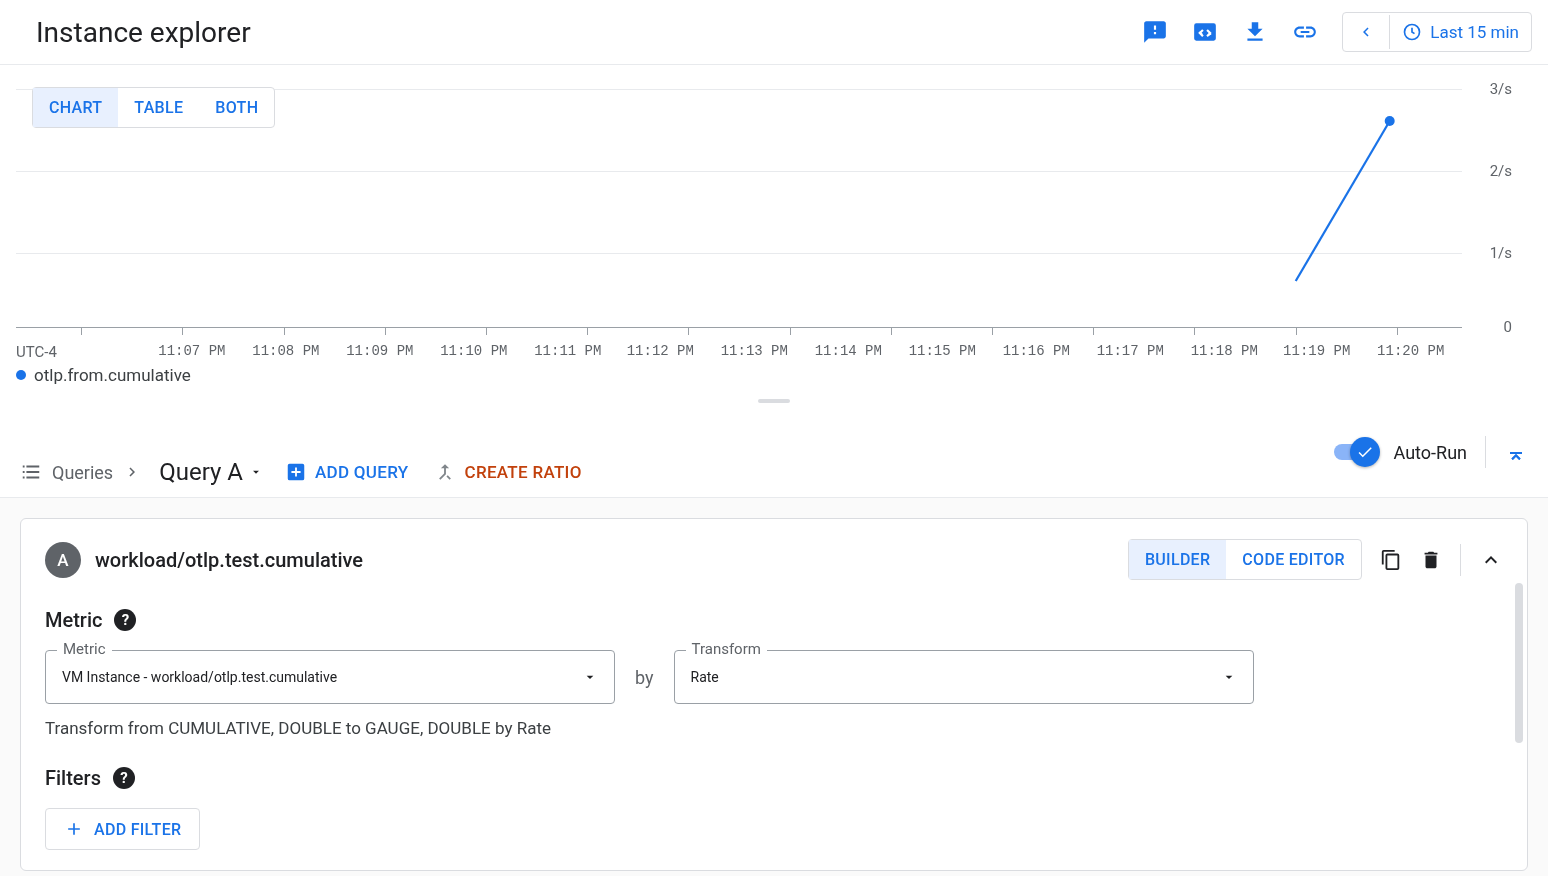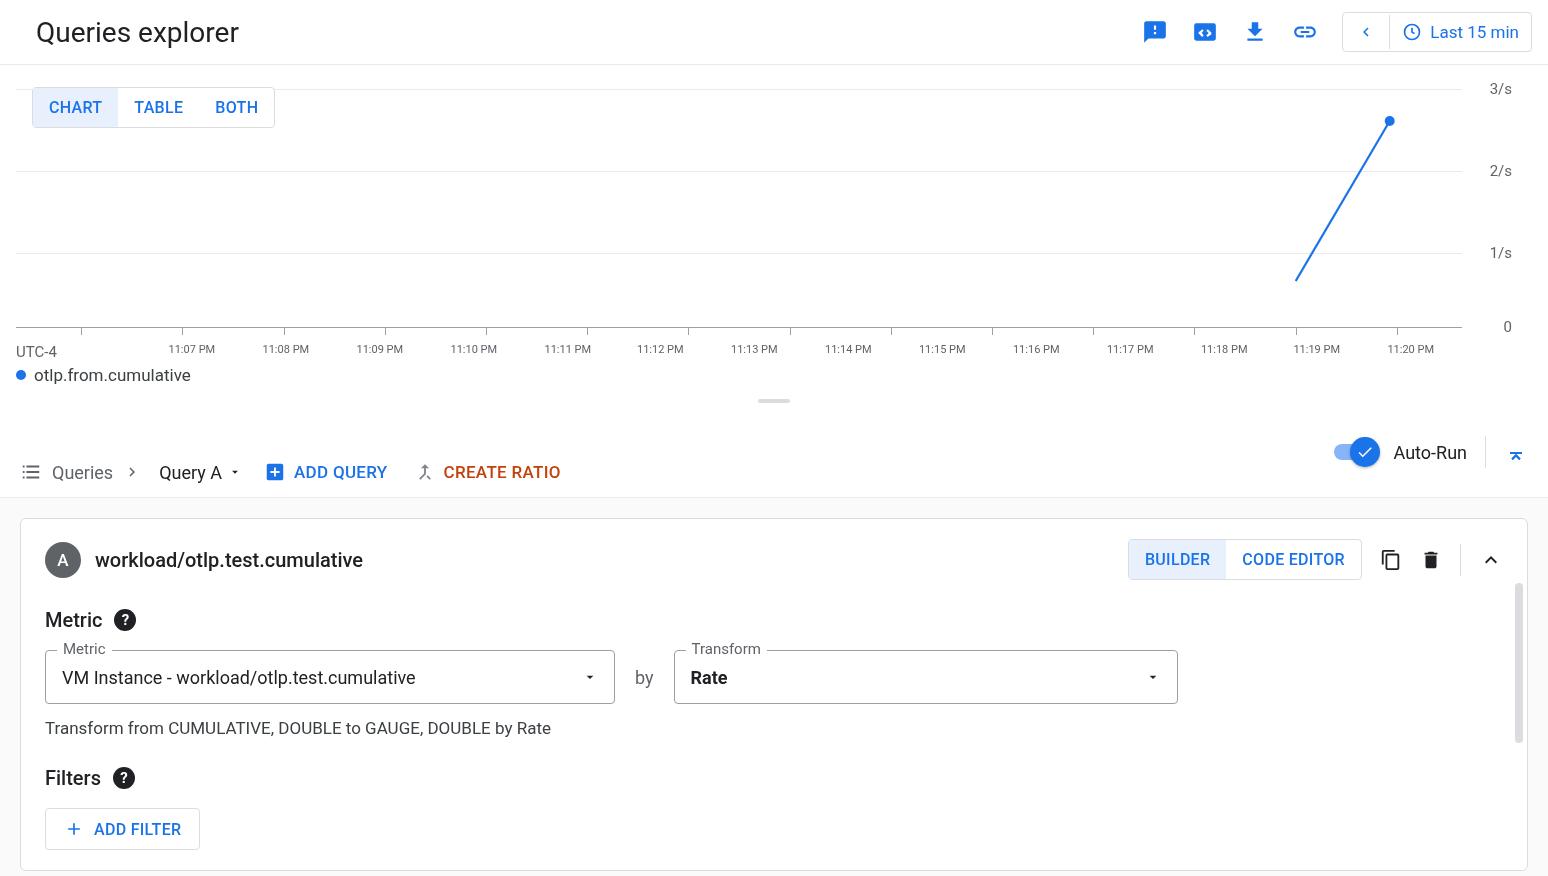--- a/index.html
+++ b/index.html
@@ -14,31 +14,31 @@
 .view-tabs { display: flex; border: 1px solid #dadce0; border-radius: 4px; margin: 12px 0 0 16px; width: fit-content; position: absolute; z-index: 2; background: #fff; }
 .view-tab { padding: 10px 16px; font-size: 16px; font-weight: 500; color: #1a73e8; cursor: pointer; letter-spacing: 0.3px; }
 .view-tab.active { background: #e8f0fe; }
 .chart-area { position: relative; padding: 10px 16px 0 16px; }
 .chart-container { position: relative; height: 260px; }
 .gridline { position: absolute; left: 0; right: 70px; border-top: 1px solid #e8eaed; }
 .y-label { position: absolute; right: 20px; font-size: 15px; color: #5f6368; transform: translateY(-50%); }
 .x-axis { position: absolute; bottom: 0; left: 0; right: 70px; border-top: 1px solid #9aa0a6; }
 .x-tick { position: absolute; bottom: 0; width: 1px; height: 8px; background: #9aa0a6; }
 .x-labels { display: flex; padding: 8px 0 4px 0; position: relative; height: 26px; }
-.x-label { position: absolute; font-size: 11px; color: #5f6368; transform: translateX(-50%); white-space: nowrap; }
+.x-label { position: absolute; font-size: 14px; color: #5f6368; transform: translateX(-50%); white-space: nowrap; font-family: Liberation Mono, monospace; }
 .tz-label { position: absolute; left: 0; font-size: 15px; color: #5f6368; }
 .legend { display: flex; align-items: center; gap: 8px; padding: 4px 0 10px 0; }
 .legend-dot { width: 10px; height: 10px; border-radius: 50%; background: #1a73e8; }
 .legend-text { font-size: 17px; color: #3c4043; }
 .drag-handle { display: flex; justify-content: center; padding: 4px 0; }
 .drag-handle div { width: 32px; height: 4px; background: #dadce0; border-radius: 2px; }
 .query-bar { display: flex; align-items: center; justify-content: space-between; padding: 10px 20px; border-bottom: 1px solid #e8eaed; }
 .query-left { display: flex; align-items: center; gap: 18px; margin-top: 40px; }
 .queries-nav { display: flex; align-items: center; gap: 10px; color: #5f6368; font-size: 18px; cursor: pointer; }
-.query-select { display: flex; align-items: center; gap: 6px; font-size: 18px; color: #202124; cursor: pointer; }
+.query-select { display: flex; align-items: center; gap: 6px; font-size: 24px; color: #202124; cursor: pointer; }
 .add-query, .create-ratio { display: flex; align-items: center; gap: 8px; font-size: 17px; font-weight: 500; cursor: pointer; padding: 4px; letter-spacing: 0.3px; }
 .add-query { color: #1a73e8; }
 .create-ratio { color: #c2410c; }
 .query-right { display: flex; align-items: center; gap: 18px; }
 .toggle { position: relative; width: 42px; height: 16px; background: #8ab4f8; border-radius: 8px; cursor: pointer; }
 .toggle-knob { position: absolute; right: -4px; top: -7px; width: 30px; height: 30px; background: #1a73e8; border-radius: 50%; display: flex; align-items: center; justify-content: center; box-shadow: 0 1px 3px rgba(0,0,0,0.3); }
 .auto-run { font-size: 18px; color: #202124; }
 .divider-v { width: 1px; height: 32px; background: #dadce0; }
 .query-panel { padding: 20px; background: #fafafa; }
 .query-card { background: #fff; border: 1px solid #dadce0; border-radius: 6px; padding: 20px 24px; position: relative; }
@@ -50,33 +50,33 @@
 .mode-tabs { display: flex; border: 1px solid #dadce0; border-radius: 4px; align-items: center; }
 .mode-tab { padding: 10px 16px; font-size: 16px; font-weight: 500; cursor: pointer; color: #1a73e8; letter-spacing: 0.3px; }
 .mode-tab.active { background: #e8f0fe; }
 .section-title { display: flex; align-items: center; gap: 12px; font-size: 20px; font-weight: 500; margin-bottom: 18px; }
 .help-icon { width: 22px; height: 22px; border-radius: 50%; background: #202124; color: #fff; display: flex; align-items: center; justify-content: center; font-size: 15px; font-weight: bold; cursor: pointer; }
 .metric-row { display: flex; align-items: center; gap: 20px; margin-bottom: 14px; }
 .field-wrap { position: relative; }
 .field-label { position: absolute; top: -10px; left: 12px; background: #fff; padding: 0 6px; font-size: 15px; color: #5f6368; }
 .select-field { border: 1px solid #9aa0a6; border-radius: 4px; padding: 14px 16px; display: flex; align-items: center; justify-content: space-between; cursor: pointer; min-height: 54px; }
 .select-field.metric { width: 570px; }
-.select-field.transform { width: 504px; font-weight: bold; }
-.select-value { font-size: 18px; color: #202124; }
+.select-field.transform { width: 580px; }
+.select-value { font-size: 14px; color: #202124; }
 .by-text { font-size: 18px; color: #5f6368; text-align: center; }
 .hint-text { font-size: 17px; color: #3c4043; margin-bottom: 28px; }
 .add-filter-btn { display: flex; align-items: center; gap: 10px; border: 1px solid #dadce0; border-radius: 4px; padding: 10px 18px; color: #1a73e8; font-size: 16px; font-weight: 500; cursor: pointer; width: fit-content; letter-spacing: 0.3px; }
 svg { display: block; }
 .scrollbar { position: absolute; right: 4px; top: 64px; width: 8px; height: 160px; background: #dadce0; border-radius: 4px; }
 </style>
 </head>
 <body>
 
 <div class="header">
-  <div class="title">Queries explorer</div>
+  <div class="title">Instance explorer</div>
   <div class="header-actions">
     <span class="icon-btn">
       <svg width="26" height="26" viewBox="0 0 24 24" fill="#1a73e8">
           <path d="M20 2H4c-1.1 0-2 .9-2 2v18l4-4h14c1.1 0 2-.9 2-2V4c0-1.1-.9-2-2-2zm-7 12h-2v-2h2v2zm0-4h-2V6h2v4z"></path>
         </svg>
     </span>
     <span class="icon-btn">
       <svg width="26" height="26" viewBox="0 0 24 24" fill="#1a73e8">
           <path d="M20 4H4a2 2 0 00-2 2v12a2 2 0 002 2h16a2 2 0 002-2V6a2 2 0 00-2-2zM9.4 16L6 12.6 7.4 11.2 10 13.8l-.6.6zm5.2 0l-.6-.6 2.6-2.6L18 14.2 14.6 16z"></path>
           <path d="M9.4 16.6L5.8 13l3.6-3.6L10.8 10.8 8.6 13l2.2 2.2L9.4 16.6zm5.2 0l-1.4-1.4L15.4 13l-2.2-2.2 1.4-1.4L18.2 13 14.6 16.6z" fill="#fff"></path>

